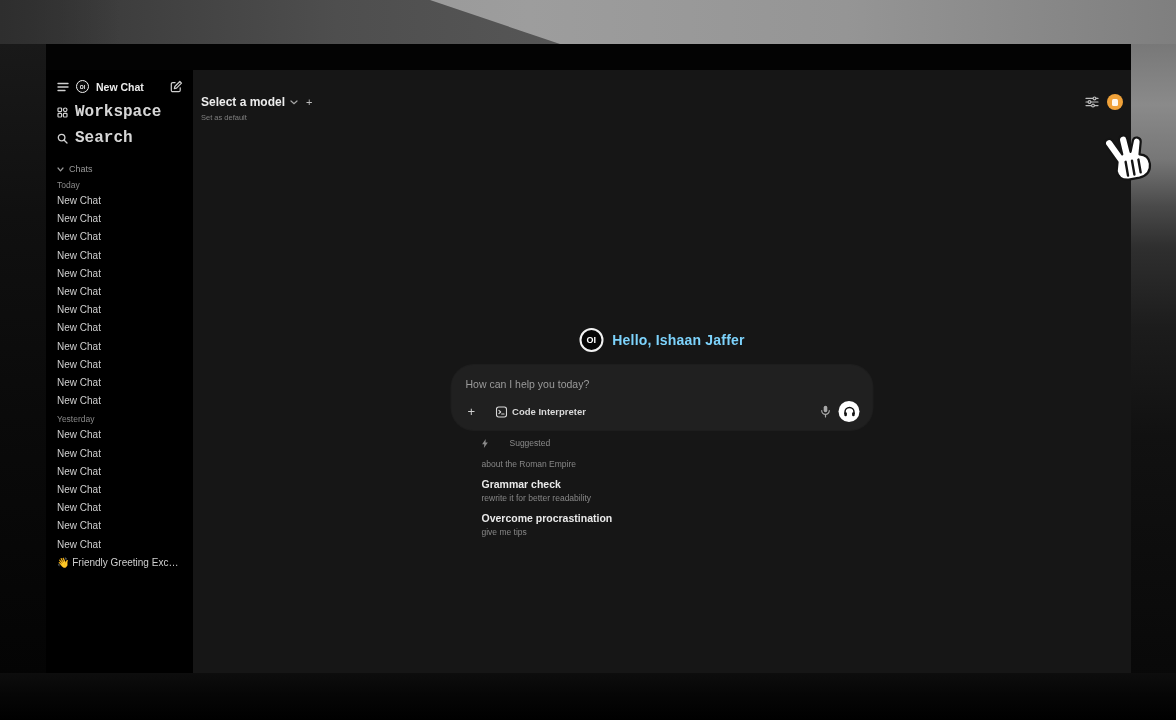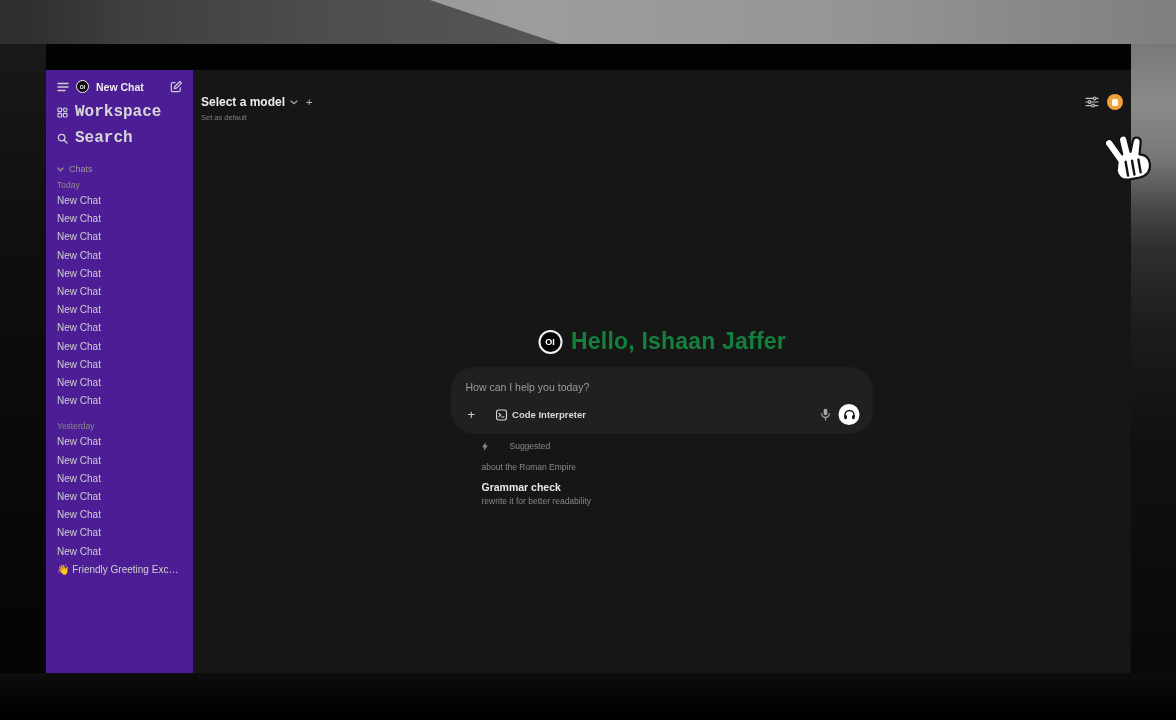--- a/index.html
+++ b/index.html
@@ -23,59 +23,59 @@
   .wp-bottom { position:absolute; left:0; top:673px; width:1176px; height:47px;
     background:linear-gradient(180deg,#0d0d0d 0%,#060606 45%,#000 100%); }
 
   
   .app-window { position:absolute; left:46px; top:44px; width:1085px; height:629px;
     background:#161616; overflow:hidden; }
   .window-topbar { height:26px; background:#030303; }
   .app-body { display:flex; height:603px; }
 
   
-  .sidebar { width:147px; height:100%; background:#4c1d95; color:#c9c9c9;
+  .sidebar { width:147px; height:100%; background:#000000; color:#c9c9c9;
     padding:8px 0 0 0; flex-shrink:0; overflow:hidden; }
   .sb-header { display:flex; align-items:center; gap:7px; padding:2px 10px 6px 11px; }
   .sb-title { font-size:10.5px; font-weight:bold; color:#ececec; flex:0 0 auto; }
   .sb-spacer { flex:1; }
   .icon-btn { display:inline-flex; align-items:center; justify-content:center;
     color:#cfcfcf; cursor:pointer; background:none; border:none; padding:0; }
   .logo-circle { display:inline-flex; align-items:center; justify-content:center;
     border-radius:50%; background:#0a0a0a; border:1.5px solid #f2f2f2;
     color:#fff; font-weight:bold; }
   .logo-sm { width:13px; height:13px; font-size:5px; letter-spacing:.2px; }
   .nav-row { display:flex; align-items:center; gap:7px; padding:4px 10px 4px 11px;
     font-size:16px; color:#d6d6d6; cursor:pointer;font-family:Liberation Mono, monospace; }
   .nav-row .nv-label { font-weight:600; }
   .chats-head { display:flex; align-items:center; gap:5px; margin-top:10px;
     padding:3px 10px 2px 11px; font-size:9px; color:#9a9a9a; cursor:pointer; }
   .group-label { font-size:8.5px; color:#8a8a8a; padding:4px 11px 2px 11px; }
   .chat-list { list-style:none; }
   .chat-list li { font-size:10px; color:#cfcfcf; line-height:18.2px; padding:0 11px;
     white-space:nowrap; overflow:hidden; text-overflow:ellipsis; cursor:pointer; }
-  .yesterday-label { margin-top:7px; }
+  .yesterday-label { }
 
   
   .main { position:relative; flex:1; background:#161616; overflow:hidden; }
   .main-header { position:absolute; left:0; top:16px; right:0; height:40px; }
   .model-select { position:absolute; left:8px; top:9px; display:flex; align-items:center;
     gap:5px; cursor:pointer; }
   .model-select .ms-label { font-size:12px; font-weight:bold; color:#ededed; }
   .ms-plus { font-size:11px; color:#bdbdbd; margin-left:3px; cursor:pointer; }
   .set-default { position:absolute; left:8px; top:27px; font-size:7.5px; color:#7f7f7f; cursor:pointer; }
   .header-right { position:absolute; right:8px; top:8px; display:flex; align-items:center; gap:8px; }
   .avatar { width:16px; height:16px; border-radius:50%; background:#f0a23a;
     display:inline-flex; align-items:center; justify-content:center; cursor:pointer; }
   .avatar-glyph { width:6px; height:7px; background:rgba(255,255,255,.92); border-radius:1.5px; }
 
   .center-col { position:absolute; left:50%; transform:translateX(-50%); top:258px; width:421px; }
   .greeting-row { display:flex; align-items:center; justify-content:center; gap:9px; margin-bottom:13px; }
   .logo-lg { width:24px; height:24px; font-size:9px; border-width:2.5px; background:#050505; }
-  .greeting-text { font-size:23px; font-weight:600; color:#15803d; letter-spacing:.2px; }
+  .greeting-text { font-size:14px; font-weight:600; color:#7dd3fc; letter-spacing:.2px; }
 
   .composer { background:#202020; border-radius:22px; padding:9px 13px 8px 14px;
     box-shadow:0 0 0 1px rgba(255,255,255,0.03); }
   .composer-input { width:100%; background:transparent; border:none; outline:none;
     font-size:10.5px; color:#d6d6d6; font-family:inherit; }
   .composer-input::placeholder { color:#9b9b9b; }
   .composer-controls { display:flex; align-items:center; margin-top:9px; gap:8px; }
   .plus-btn { font-size:13px; color:#cfcfcf; line-height:13px; cursor:pointer;
     background:none; border:none; padding:0 2px; }
   .ci-chip { display:flex; align-items:center; gap:5px; margin-left:10px; cursor:pointer;
@@ -280,20 +280,24 @@
 
                 <div class="sg-item">
                   <div class="sg-sub">about the Roman Empire</div>
                 </div>
 
                 <div class="sg-item">
                   <div class="sg-title">Grammar check</div>
                   <div class="sg-sub">rewrite it for better readability</div>
                 </div>
 
+                <div class="sg-item">
+                  <div class="sg-title">Overcome procrastination</div>
+                  <div class="sg-sub">give me tips</div>
+                </div>
               </div>
           </div>
         </div>
       </section>
 
     </div>
   </div>
 
   <div class="cursor">
     <svg width="58" height="58" viewBox="0 0 58 58">

